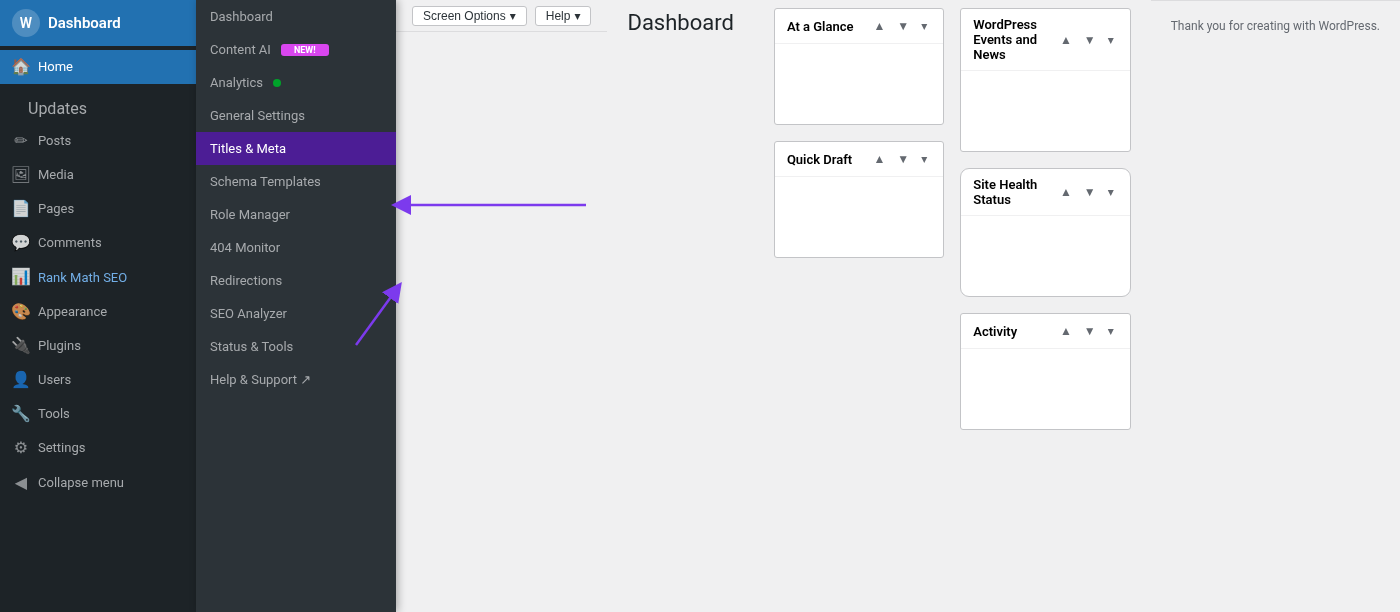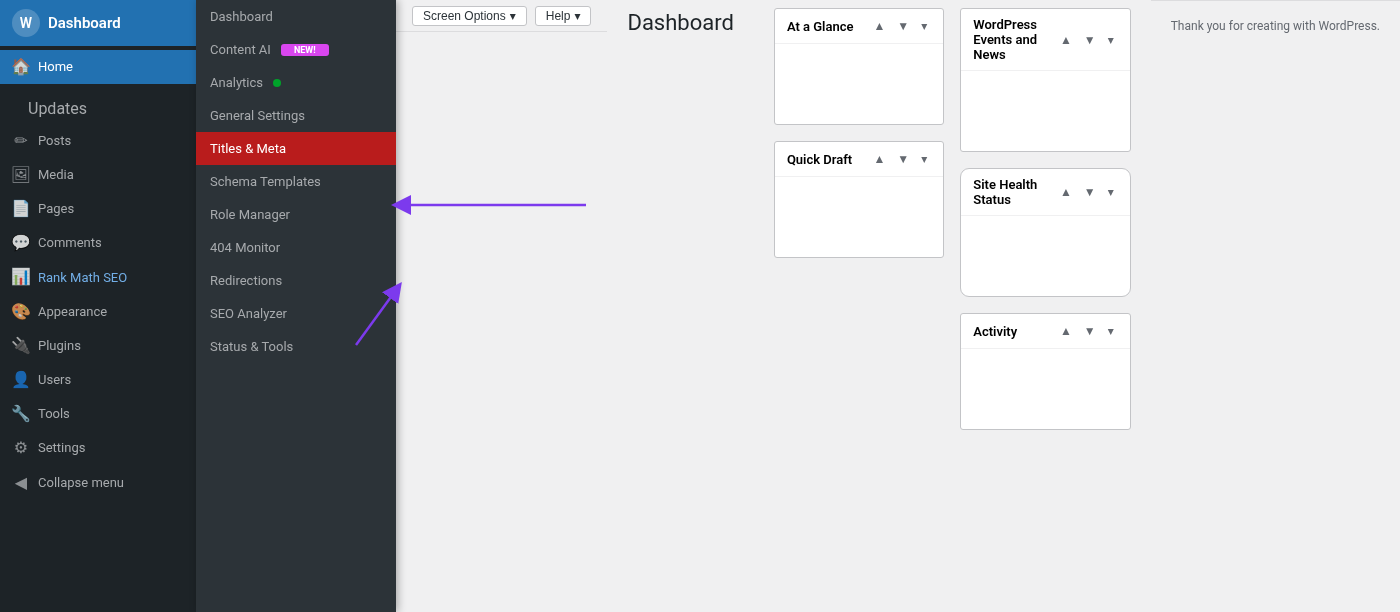--- a/index.html
+++ b/index.html
@@ -85,21 +85,21 @@
     .submenu-item {
       padding: 9px 14px;
       color: #a7aaad;
       cursor: pointer;
       font-size: 13px;
       display: flex;
       align-items: center;
       gap: 6px;
     }
     .submenu-item.highlighted {
-      background: #b91c1c;
+      background: #4c1d95;
       color: #fff;
       position: relative;
     }
     .badge-new {
       background: #d946ef;
       color: #fff;
       font-size: 9px;
       font-weight: 700;
       padding: 1px 13px;
       border-radius: 3px;
@@ -311,20 +311,23 @@
     <span>404 Monitor</span>
   </div>
   <div class="submenu-item">
     <span>Redirections</span>
   </div>
   <div class="submenu-item">
     <span>SEO Analyzer</span>
   </div>
   <div class="submenu-item">
     <span>Status &amp; Tools</span>
+  </div>
+  <div class="submenu-item">
+    <span>Help &amp; Support ↗</span>
   </div>
 </div>
 
 <svg class="arrow-overlay" viewBox="0 0 400 612" xmlns="http://www.w3.org/2000/svg">
 
   <defs>
     <marker id="arrowhead" markerWidth="8" markerHeight="8" refX="4" refY="4" orient="auto">
       <polygon points="0 0, 8 4, 0 8" fill="#7c3aed"></polygon>
     </marker>
   </defs>

